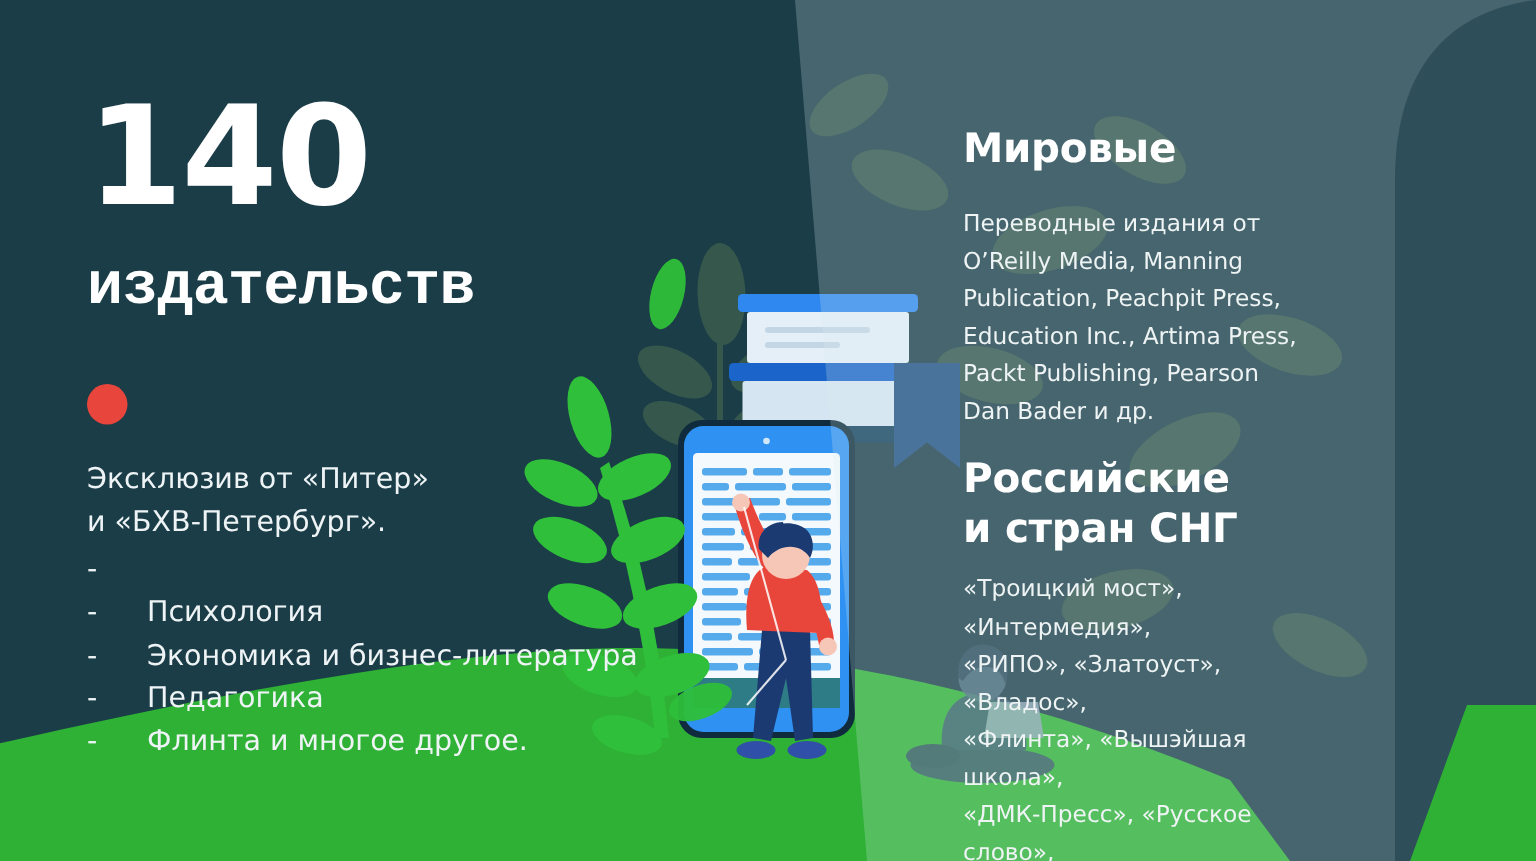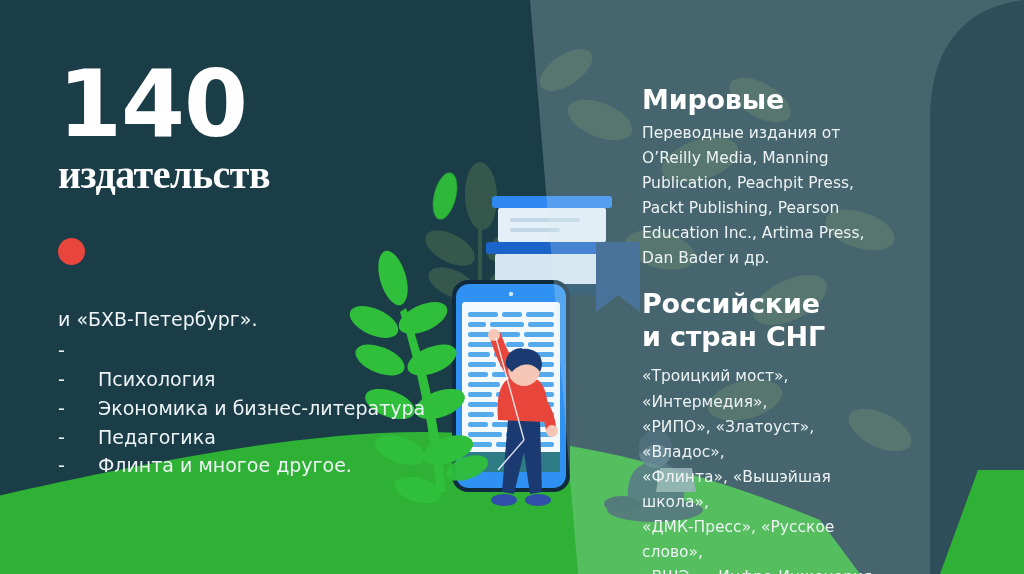--- a/index.html
+++ b/index.html
@@ -28,26 +28,26 @@
   }
   .big-number {
     font-family:"DejaVu Sans", sans-serif;
     font-size:92px;
     font-weight:bold;
     line-height:0.98;
     color:#ffffff;
     letter-spacing:-1px;
   }
   .big-sub {
-    font-family:Liberation Serif, serif;
+    font-family:Liberation Mono, monospace;
     font-size:40px;
     font-weight:bold;
     color:#ffffff;
     line-height:1.05;
-    margin-top:4px;
+    margin-top:22px;
     letter-spacing:-0.5px;
   }
   .red-dot {
     width:27px; height:27px;
     border-radius:50%;
     background:#e8463c;
     margin-top:42px;
   }
   .left-body {
     position:absolute;
@@ -80,21 +80,21 @@
     font-size:27px;
     font-weight:bold;
     color:#ffffff;
     line-height:1.22;
     letter-spacing:-0.2px;
   }
   .r-body {
     font-size:15.5px;
     color:#eef3f4;
     line-height:1.62;
-    margin-top:4px;
+    margin-top:20px;
     width:244px;
   }
   .r-head-2 { margin-top:16px; }
   .r-body-2 { margin-top:11px; width:252px; }
 </style>
 </head>
 <body>
 
 <div id="slide">
 
@@ -264,20 +264,21 @@
     </svg>
   </div>
 
   <div class="left-col">
     <div class="big-number">140</div>
     <div class="big-sub">издательств</div>
     <div class="red-dot"></div>
   </div>
 
   <div class="left-body">
+    <div class="line">Эксклюзив от «Питер»</div>
     <div class="line">и «БХВ-Петербург».</div>
     <ul class="blist">
       <li>
         <span class="dash">-</span>
       </li>
       <li>
         <span class="dash">-</span>
         <span class="txt">Психология</span>
       </li>
       <li>
@@ -296,22 +297,22 @@
   </div>
 
   <div class="right-col">
 
     <div class="r-head">Мировые</div>
 
     <div class="r-body">
       <div>Переводные издания от</div>
       <div>O’Reilly Media, Manning</div>
       <div>Publication, Peachpit Press,</div>
+      <div>Education Inc., Artima Press,</div>
       <div>Packt Publishing, Pearson</div>
-      <div>Education Inc., Artima Press,</div>
       <div>Dan Bader и др.</div>
     </div>
 
     <div class="r-head r-head-2">
       <div>Российские</div>
       <div>и стран СНГ</div>
     </div>
 
     <div class="r-body r-body-2">
       <div>«Троицкий мост», «Интермедия»,</div>

